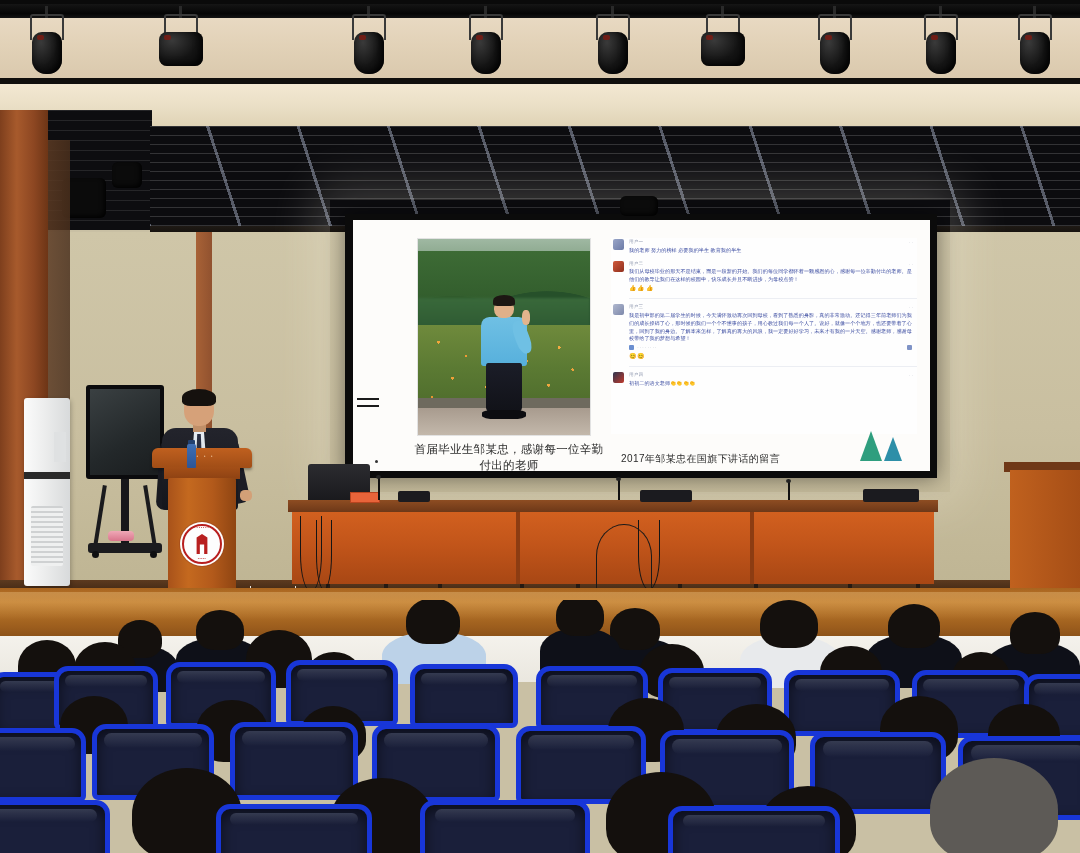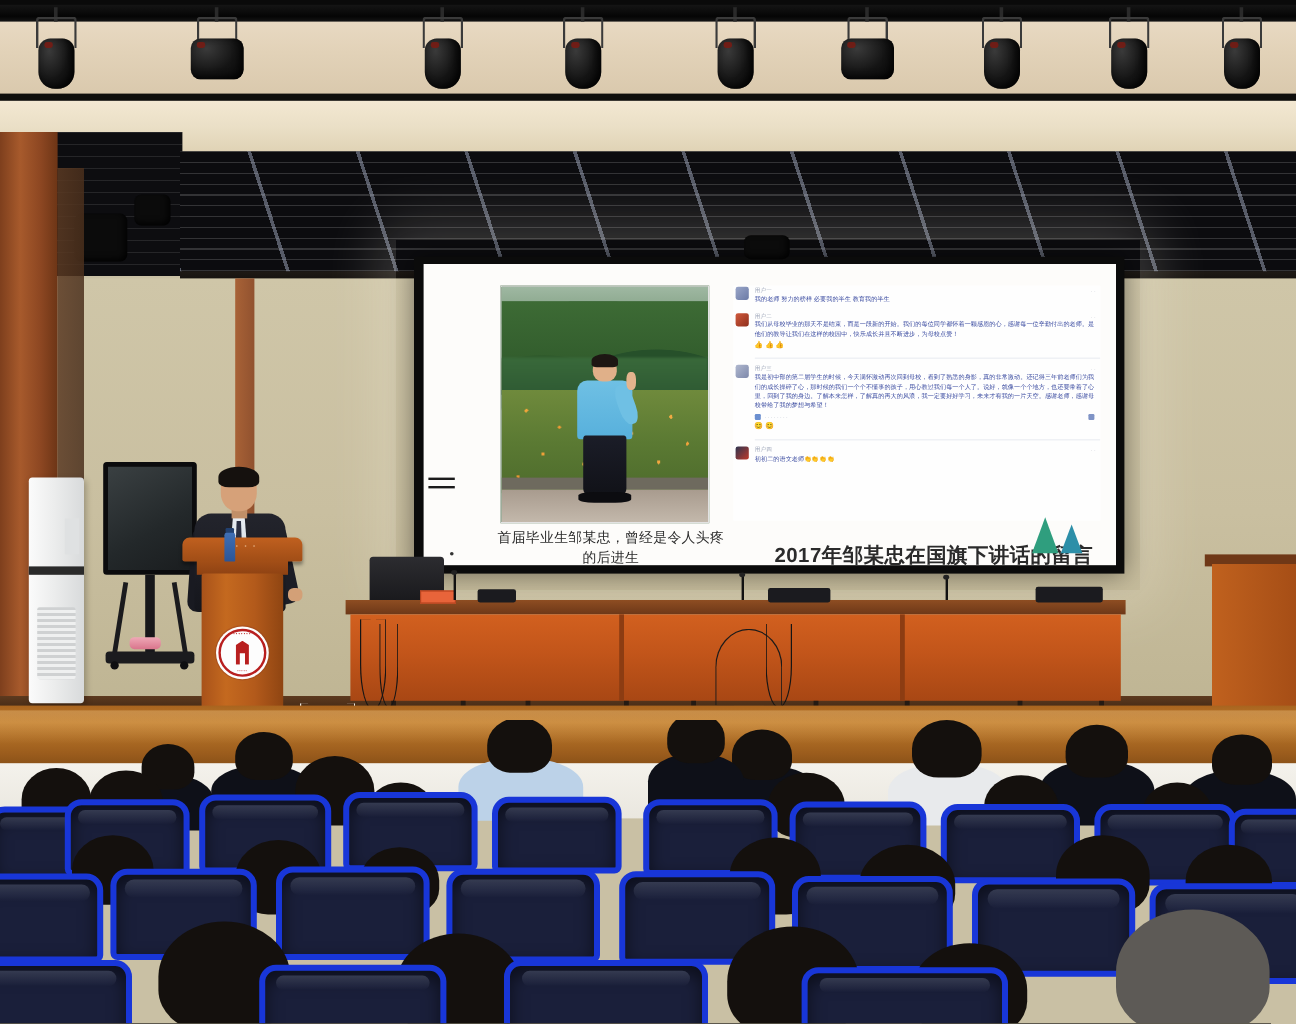--- a/index.html
+++ b/index.html
@@ -224,23 +224,22 @@
     background:#0c0c10; border-radius:30%;
   }
 
   .slide-caption-left {
     position:absolute; left:56px; top:222px; width:200px;
     font-size:11.5px; line-height:1.36; color:#2b2b2b; text-align:center;
     letter-spacing:.3px;
   }
   .slide-caption-right {
     position:absolute; left:268px; top:232px; width:290px;
-    font-size:17px; line-height:1.3; color:#2b2b2b; text-align:right;
+    font-size:10px; line-height:1.3; color:#2b2b2b; text-align:left;
     letter-spacing:.4px;
-    font-weight:bold;
   }
 
   
   .wechat {
     position:absolute; left:258px; top:18px; width:306px; height:196px;
     background:#fefefe;
     font-size:5.2px; line-height:1.55; color:#2f3e8c;
     overflow:hidden;
   }
   .wx-post { position:relative; margin-bottom:5px; padding-left:18px; }
@@ -698,21 +697,21 @@
 
         <div class="wx-post">
           <div class="wx-avatar wx-av-d"></div>
           <div class="wx-time">· ·</div>
           <div class="wx-name">用户四</div>
           <div class="wx-text">初初二的语文老师👏👏👏👏</div>
         </div>
 
       </div>
 
-      <div class="slide-caption-left">首届毕业生邹某忠，曾经是令人头疼的后进生</div>
+      <div class="slide-caption-left">首届毕业生邹某忠，感谢每一位辛勤付出的老师</div>
       <div class="slide-caption-right">2017年邹某忠在国旗下讲话的留言</div>
 
       <div class="slide-trees">
         <div class="tree tree-a"></div>
         <div class="tree tree-b"></div>
       </div>
 
     </div>
   </div>
 

